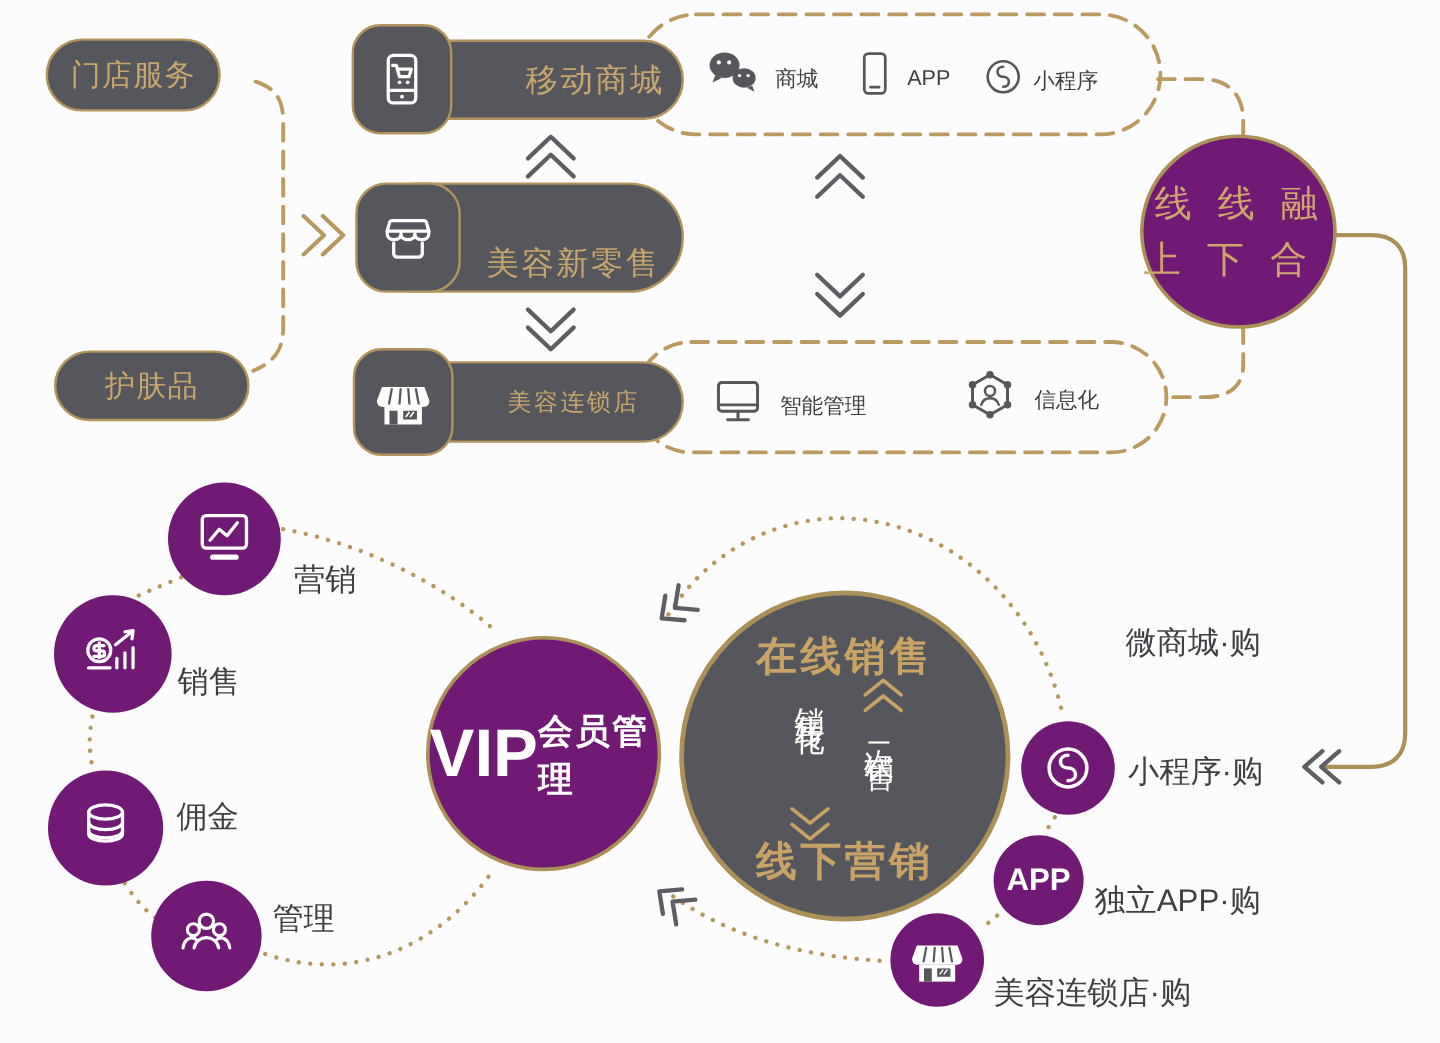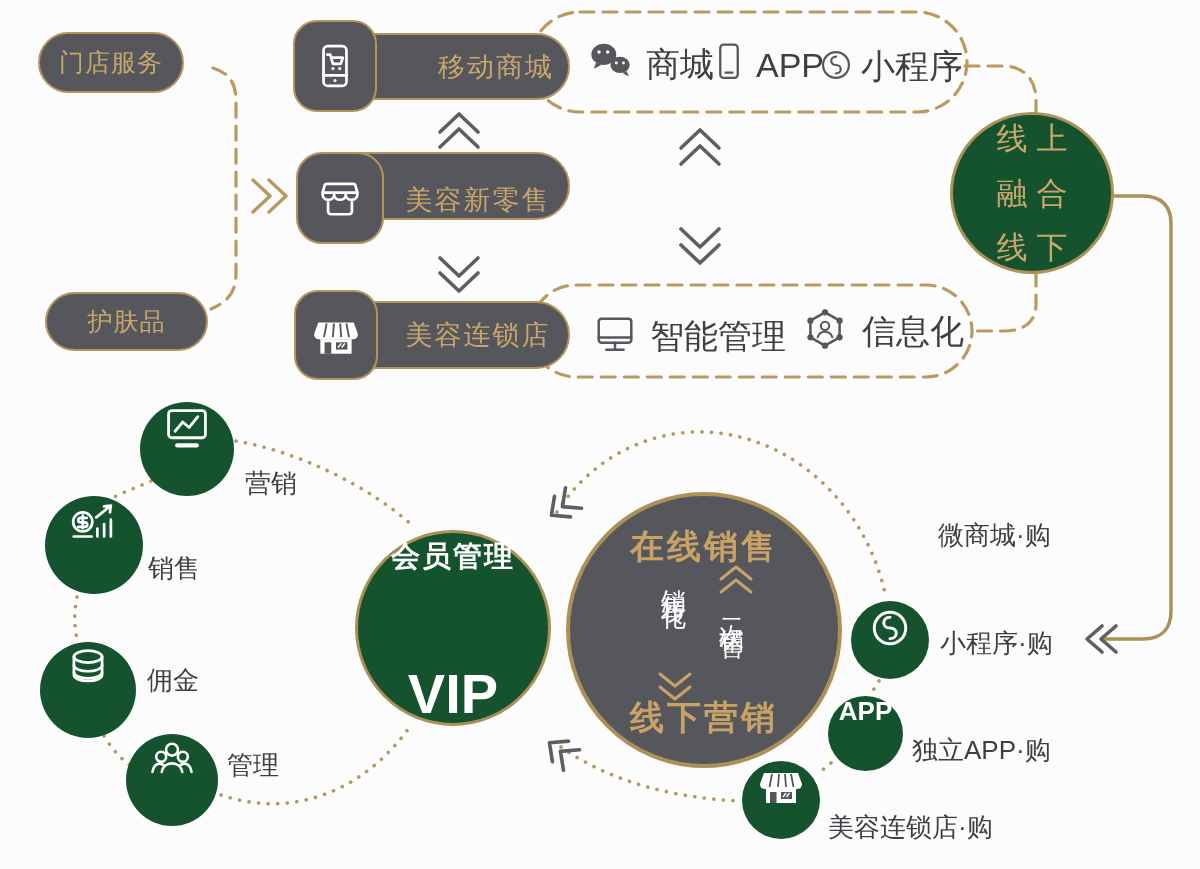--- a/index.html
+++ b/index.html
@@ -8,24 +8,24 @@
   #connectors{position:absolute;left:0;top:0;z-index:1;}
   .dash{fill:none;stroke:#bb9a60;stroke-width:3.2;stroke-dasharray:14 9;stroke-linecap:round;}
   .dot{fill:none;stroke:#b6985e;stroke-width:3.6;stroke-dasharray:0.1 9.5;stroke-linecap:round;}
   .solid{fill:none;stroke:#ab9057;stroke-width:3.5;}
   .ch{fill:none;stroke:#5d5e63;stroke-width:3.6;stroke-linecap:round;stroke-linejoin:round;}
   .chg{fill:none;stroke:#b6985e;stroke-width:3.4;stroke-linecap:round;stroke-linejoin:round;}
   .node{position:absolute;z-index:2;box-sizing:border-box;}
   .pilltxt{color:#c9a66b;}
   .pill{background:#56575c;border:2.5px solid #b2945c;display:flex;align-items:center;justify-content:center;}
   .iconbox{background:#56575c;border:2.5px solid #b2945c;display:flex;align-items:center;justify-content:center;}
-  .circle{background:#14532d;border-radius:50%;display:flex;flex-direction:column;align-items:center;justify-content:space-between;}
+  .circle{background:#701a75;border-radius:50%;display:flex;flex-direction:row;align-items:center;justify-content:center;}
   .goldborder{border:3px solid #ab9057;}
   .satlabel{position:absolute;z-index:2;font-size:26px;color:#3e3f44;}
-  .boxlabel{font-size:34px;color:#3e3f44;margin-left:12px;white-space:nowrap;}
+  .boxlabel{font-size:18px;color:#3e3f44;margin-left:12px;white-space:nowrap;}
   .chanitem{position:absolute;display:flex;align-items:center;z-index:2;}
   .vert{position:absolute;writing-mode:vertical-rl;text-orientation:upright;color:#fff;
         font-size:25px;letter-spacing:5px;white-space:nowrap;}
   .rightlabel{position:absolute;z-index:2;font-size:26px;color:#3e3f44;white-space:nowrap;}
 </style>
 </head>
 <body>
 
 <div id="stage">
 
@@ -80,33 +80,33 @@
     <svg width="50" height="50" viewBox="0 0 48 48" fill="none" stroke="#fff" stroke-width="2.6" stroke-linecap="round" stroke-linejoin="round">
       <rect x="13" y="5" width="22" height="38" rx="4"></rect>
       <line x1="13" y1="33" x2="35" y2="33"></line>
       <circle cx="24" cy="38" r="1.5" fill="#fff" stroke="none"></circle>
       <path d="M 16.5,13 h 3 l 2.5,9 h 7.5 l 2,-6 h -10.5"></path>
       <circle cx="22" cy="26.5" r="1.5" fill="#fff" stroke="none"></circle>
       <circle cx="28.5" cy="26.5" r="1.5" fill="#fff" stroke="none"></circle>
     </svg>
   </div>
 
-  <div class="node pill" style="left:300px;top:152px;width:270px;height:68px;border-radius:46px;padding-left:86px;padding-top:42px;box-sizing:border-box;align-items:flex-end;">
+  <div class="node pill" style="left:300px;top:152px;width:270px;height:92px;border-radius:46px;padding-left:86px;padding-top:42px;box-sizing:border-box;align-items:center;">
     <span class="pilltxt" style="font-size:27px;letter-spacing:2px;">美容新零售</span>
   </div>
   <div class="node iconbox" style="left:296px;top:152px;width:88px;height:92px;border-radius:26px;">
     <svg width="52" height="52" viewBox="0 0 48 48" fill="none" stroke="#fff" stroke-width="2.5" stroke-linecap="round" stroke-linejoin="round">
       <path d="M 12,11 h 24 q 2,0 2.4,2 l 1.6,6 h -32 l 1.6,-6 q 0.4,-2 2.4,-2 z"></path>
       <path d="M 8,19 v 2 c 0,3 2.4,4.6 5.3,4.6 c 2.9,0 5.3,-1.6 5.3,-4.6 c 0,3 2.4,4.6 5.4,4.6 c 2.9,0 5.3,-1.6 5.3,-4.6 c 0,3 2.4,4.6 5.3,4.6 c 2.9,0 5.4,-1.6 5.4,-4.6 v -2"></path>
       <path d="M 13,28 v 8 q 0,3 3,3 h 16 q 3,0 3,-3 v -8"></path>
     </svg>
   </div>
 
   <div class="node pill" style="left:300px;top:301px;width:270px;height:68px;border-radius:34px;padding-left:86px;">
-    <span class="pilltxt" style="font-size:27px;letter-spacing:2px;">美容连锁店</span>
+    <span class="pilltxt" style="font-size:20px;letter-spacing:2px;">美容连锁店</span>
   </div>
   <div class="node iconbox" style="left:294px;top:290px;width:84px;height:90px;border-radius:24px;">
     <svg width="50" height="50" viewBox="0 0 48 48">
       <path d="M 7,12 h 34 l 4,11 q 0,5 -5,5 h -32 q -5,0 -5,-5 z" fill="#fff"></path>
       <path d="M 15,13 l -2.5,13 M 22,13 l -1,13 M 28,13 l 1,13 M 34,13 l 2.5,13" stroke="#56575c" stroke-width="1.8" fill="none"></path>
       <rect x="9" y="28" width="30" height="14" fill="#fff"></rect>
       <rect x="13" y="31" width="6.5" height="11" fill="#56575c"></rect>
       <rect x="24" y="31" width="11" height="7" fill="#56575c"></rect>
       <path d="M 26,36 l 3,-4 M 29.5,36 l 3,-4" stroke="#fff" stroke-width="1.3"></path>
     </svg>
@@ -170,27 +170,27 @@
         <circle cx="24" cy="20" r="4" stroke-width="2"></circle>
         <path d="M 17,31 c 2,-7 12,-7 14,0" stroke-width="2"></path>
       </svg>
     </span>
     <span class="boxlabel">信息化</span>
   </div>
 
   <div class="node circle" style="left:950px;top:112px;width:164px;height:162px;border:3.5px solid #ab9057;
               color:#cba76d;font-size:31px;font-weight:500;line-height:47px;letter-spacing:9px;text-indent:9px;">
     <div>线上</div>
+    <div>线下</div>
     <div>融合</div>
-    <div>线下</div>
   </div>
 
   <div class="node circle goldborder" style="left:355px;top:530px;width:196px;height:196px;color:#fff;">
+    <div style="font-size:56px;font-weight:bold;line-height:58px;">VIP</div>
     <div style="font-size:29px;font-weight:bold;letter-spacing:2px;margin-top:4px;">会员管理</div>
-    <div style="font-size:56px;font-weight:bold;line-height:58px;">VIP</div>
   </div>
 
   <div class="node" style="left:566px;top:492px;width:276px;height:276px;background:#56575c;border:4px solid #ab9057;border-radius:50%;">
     <div style="position:absolute;left:0;right:0;bottom:23px;text-align:center;color:#c9a365;font-size:34px;font-weight:bold;letter-spacing:3px;">线下营销</div>
     <div style="position:absolute;left:0;right:0;top:28px;text-align:center;color:#c9a365;font-size:34px;font-weight:bold;letter-spacing:3px;">在线销售</div>
     <div class="vert" style="left:88px;top:74px;">销售转化</div>
     <div class="vert" style="left:146px;top:104px;">二次销售</div>
     <svg width="36" height="32" viewBox="0 0 36 32" style="position:absolute;left:87px;top:175px;">
       <path d="M 3,3 L 18,15 L 33,3 M 3,16 L 18,28 L 33,16" fill="none" stroke="#c9a365" stroke-width="3" stroke-linecap="round" stroke-linejoin="round"></path>
     </svg>

